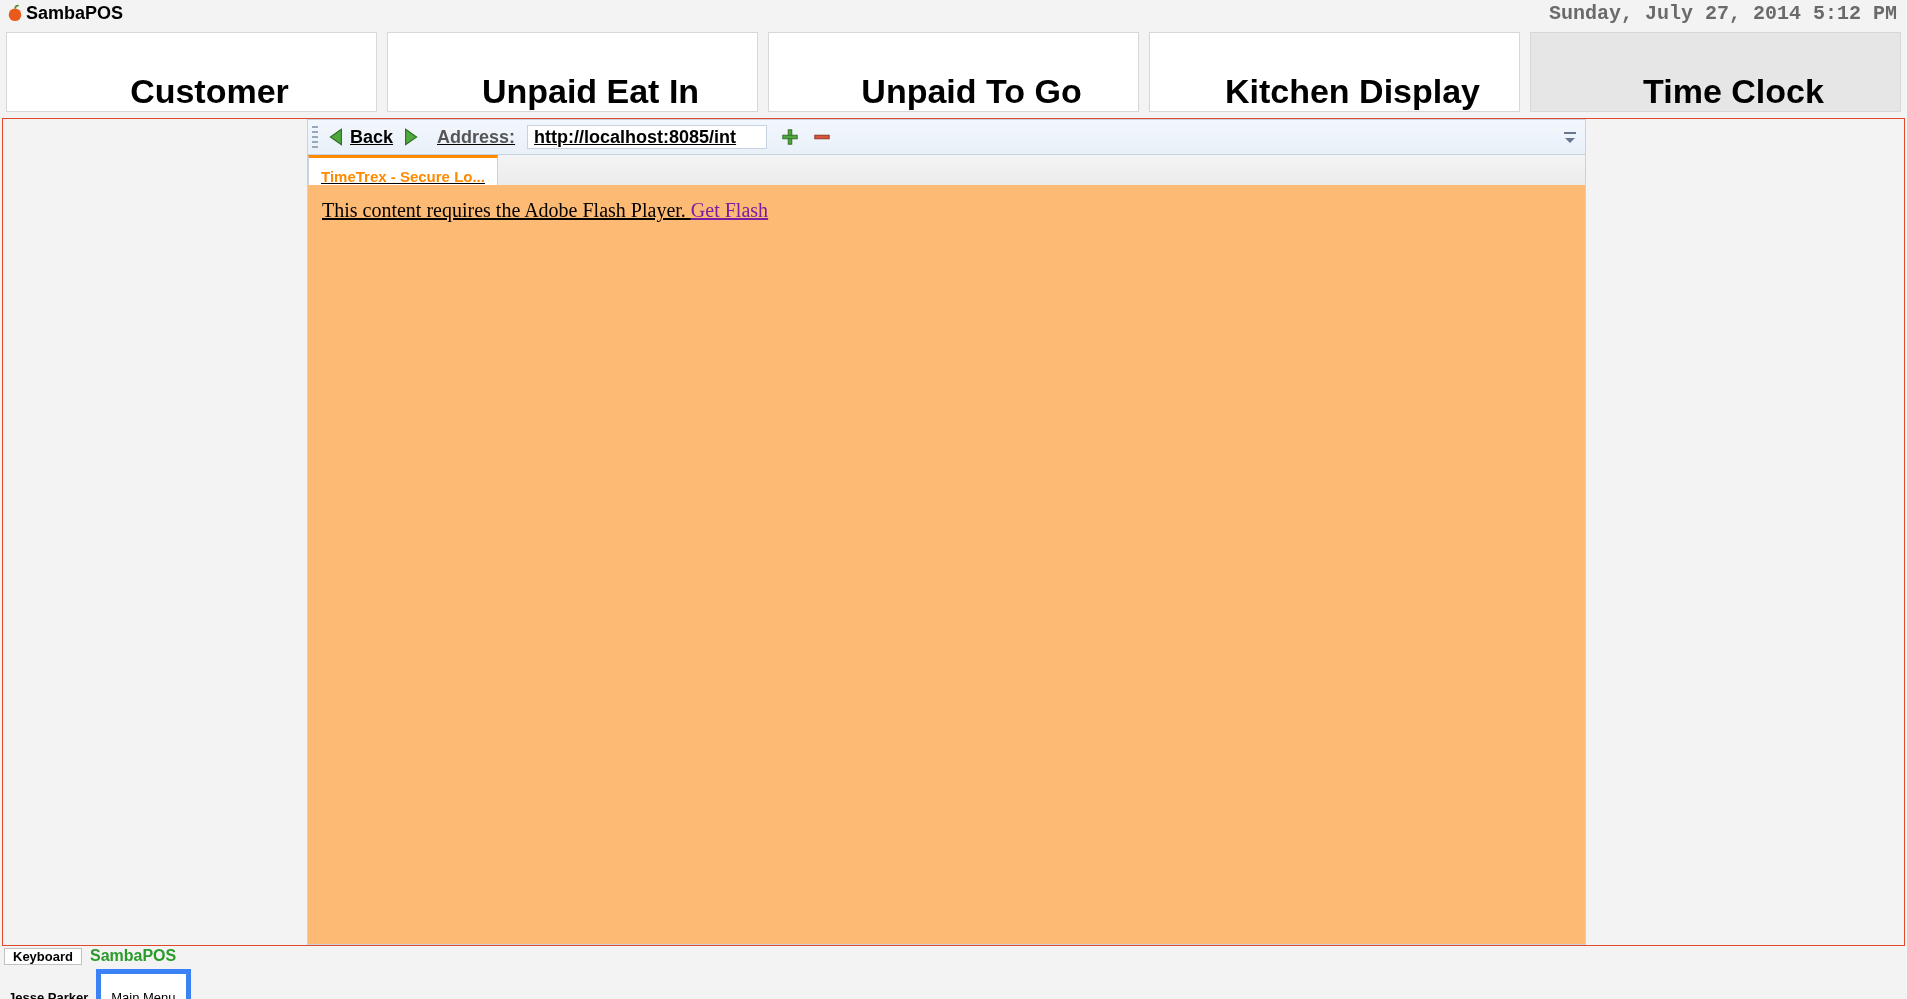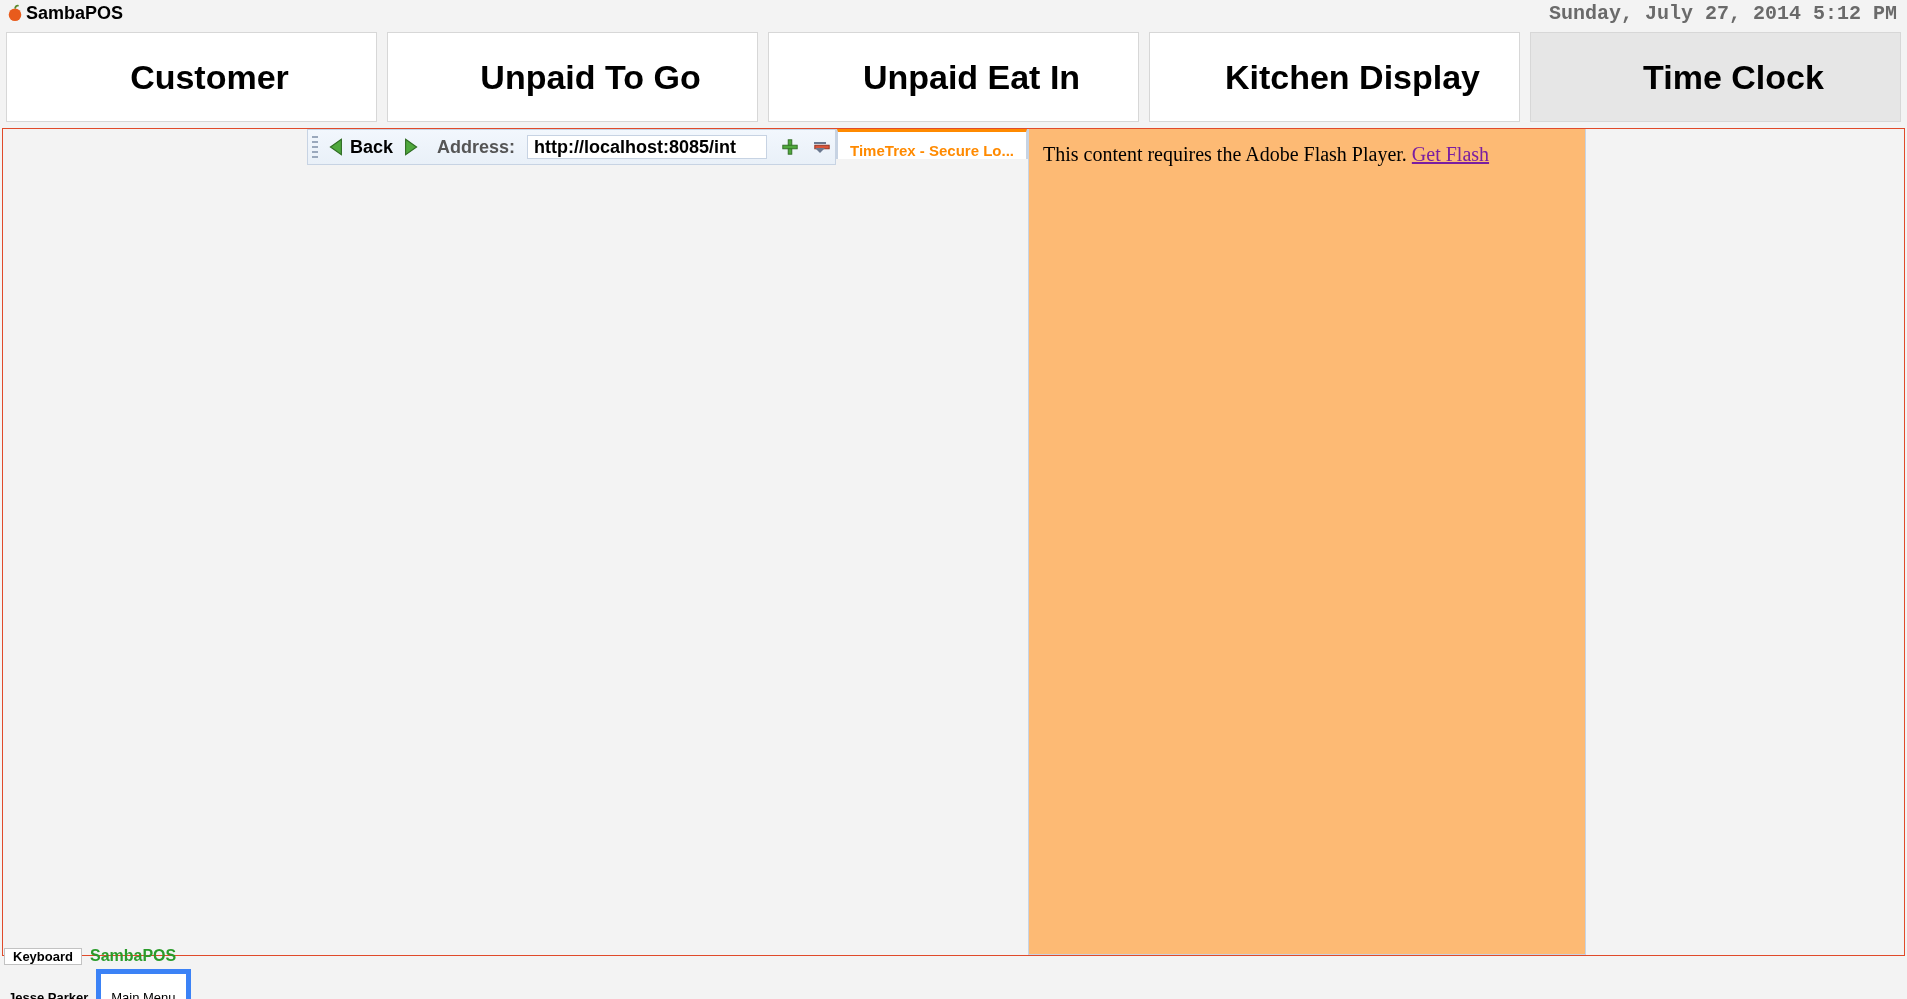--- a/index.html
+++ b/index.html
@@ -35,25 +35,25 @@
   }
 
   
   .nav-tabs {
     display: flex;
     gap: 10px;
     padding: 6px 6px 6px 6px;
   }
   .nav-tab {
     flex: 1;
-    height: 90px;
+    height: 80px;
     background: #ffffff;
     border: 1px solid #d7d7d7;
     display: flex;
-    align-items: center;
+    align-items: flex-end;
     justify-content: center;
     font-size: 34px;
     font-weight: 700;
     color: #000;
     cursor: pointer;
     padding-left: 36px;
   }
   .nav-tab.active {
     background: #e6e6e6;
   }
@@ -64,21 +64,22 @@
     border: 1px solid #e04a2a;
     height: 828px;
     position: relative;
     background: #f3f3f3;
     display: flex;
   }
   .content-left-pad { width: 304px; background: #f3f3f3; }
   .browser-panel {
     flex: 1;
     display: flex;
-    flex-direction: row;
+    flex-direction: column;
+    text-decoration: underline;
   }
   .content-right-pad { width: 318px; background: #f3f3f3; }
 
   
   .browser-toolbar {
     height: 36px;
     background: linear-gradient(#f2f7fd, #e9f0f8);
     border: 1px solid #c7d3e3;
     display: flex;
     align-items: center;
@@ -215,24 +216,24 @@
     <span class="logo-text">SambaPOS</span>
   </div>
   <div class="datetime">Sunday, July 27, 2014 5:12 PM</div>
 </div>
 
 <div class="nav-tabs">
   <div class="nav-tab">
       <span>Customer</span>
     </div>
   <div class="nav-tab">
+      <span>Unpaid Eat In</span>
+    </div>
+  <div class="nav-tab">
       <span>Unpaid To Go</span>
-    </div>
-  <div class="nav-tab">
-      <span>Unpaid Eat In</span>
     </div>
   <div class="nav-tab">
       <span>Kitchen Display</span>
     </div>
   <div class="nav-tab active">
       <span>Time Clock</span>
     </div>
 </div>
 
 <div class="content-area">

